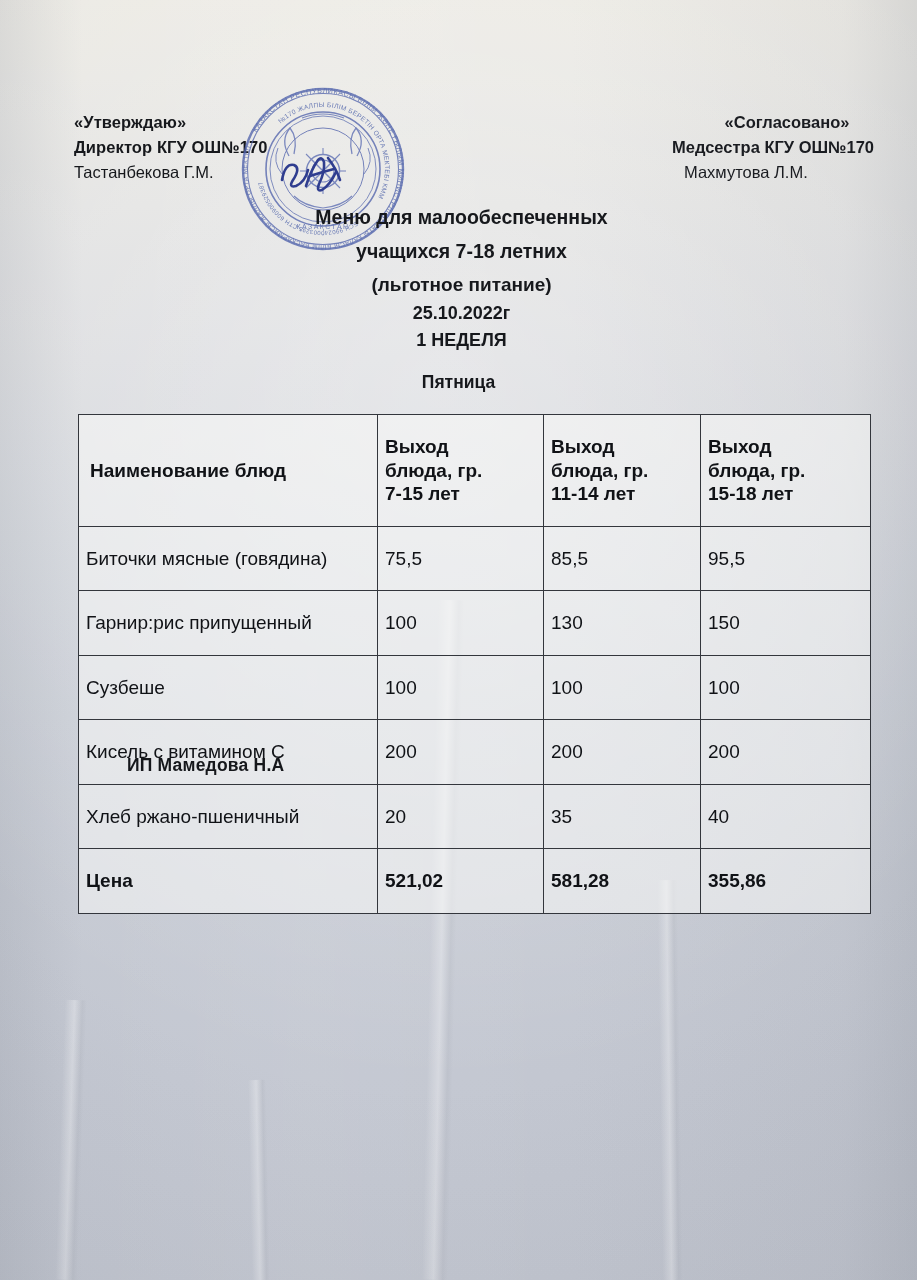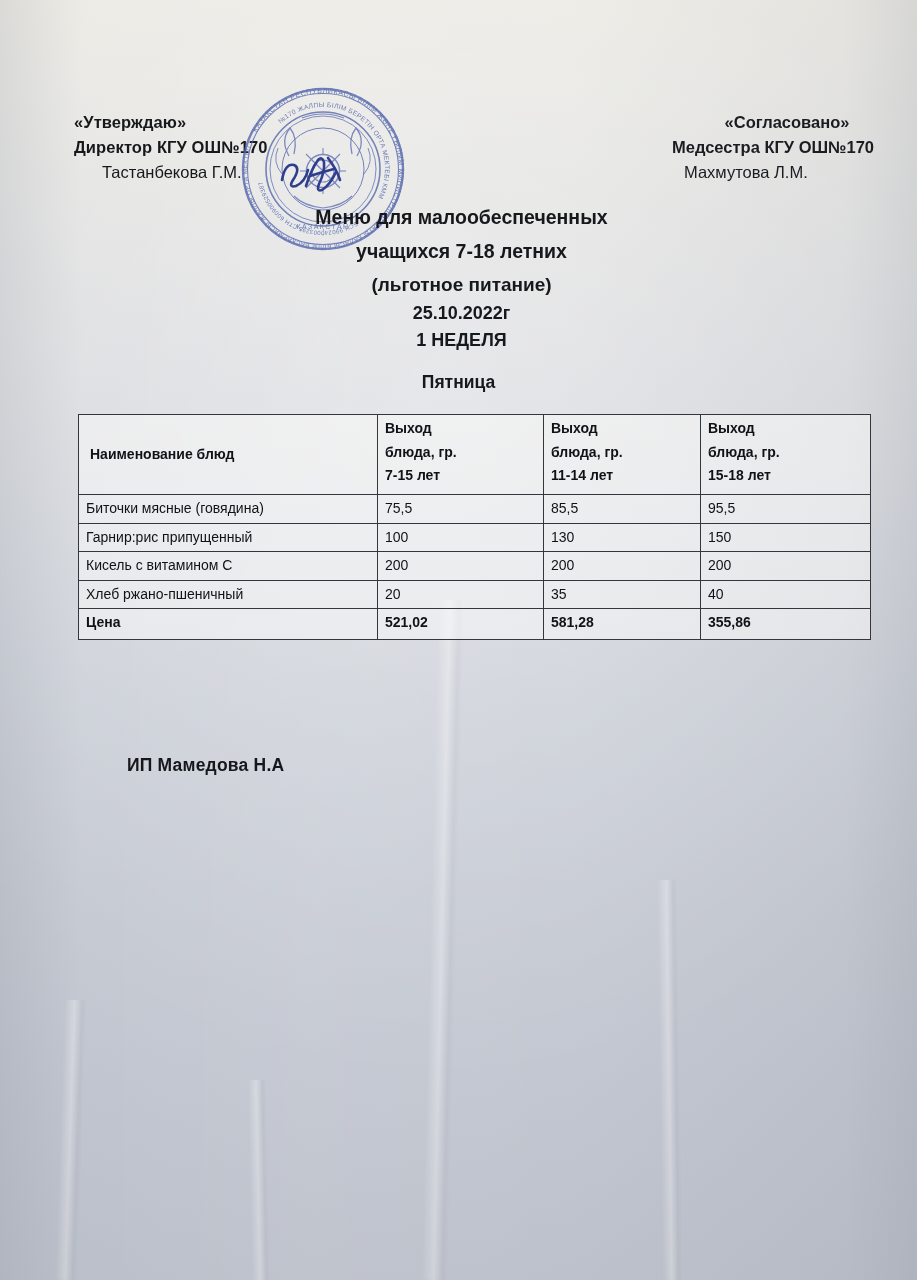--- a/index.html
+++ b/index.html
@@ -49,21 +49,21 @@
     position:absolute; inset:0; pointer-events:none;
     background:radial-gradient(ellipse 130% 100% at 48% 30%, rgba(255,255,255,0.30) 0%, rgba(255,255,255,0.0) 55%, rgba(120,125,136,0.16) 100%);
   }
 
   
   .approve-left {
     position:absolute; left:74px; top:110px;
     font-size:16.5px; line-height:25px; color:#16181c;
   }
   .approve-left .l1, .approve-left .l2 { font-weight:bold; letter-spacing:.1px; }
-  .approve-left .l3 { font-weight:normal;margin-left:28px; }
+  .approve-left .l3 { font-weight:normal; }
 
   .approve-right {
     position:absolute; left:672px; top:110px;
     width:252px;
     font-size:16.5px; line-height:25px; color:#1a1c21;
     white-space:nowrap;
     overflow:hidden;
   }
   .approve-right .l1 { font-weight:bold; text-align:center; padding-right:22px; }
   .approve-right .l2 { font-weight:bold; }
@@ -105,24 +105,24 @@
     width:792px;
   }
   table {
     width:100%;
     border-collapse:collapse;
     background:rgba(252,252,250,0.50);
     table-layout:fixed;
   }
   table, th, td { border:1.6px solid #33363c; }
   th, td {
-    padding:2px 7px;
+    padding:20px 7px;
     color:#101216;
     vertical-align:top;
-    font-size:14px;
+    font-size:19px;
     line-height:23.5px;
     text-align:left;
   }
   col.c-name { width:299px; }
   col.c-a    { width:166px; }
   col.c-b    { width:157px; }
   col.c-c    { width:170px; }
 
   thead th { font-weight:bold; height:80px; }
   thead th.name-head { vertical-align:middle; padding-left:11px; }
@@ -267,20 +267,26 @@
         <td>85,5</td>
         <td>95,5</td>
       </tr>
       <tr>
         <td>Гарнир:рис припущенный</td>
         <td>100</td>
         <td>130</td>
         <td>150</td>
       </tr>
       <tr>
+        <td>Сузбеше</td>
+        <td>100</td>
+        <td>100</td>
+        <td>100</td>
+      </tr>
+      <tr>
         <td>Кисель с витамином С</td>
         <td>200</td>
         <td>200</td>
         <td>200</td>
       </tr>
       <tr>
         <td>Хлеб ржано-пшеничный</td>
         <td>20</td>
         <td>35</td>
         <td>40</td>

